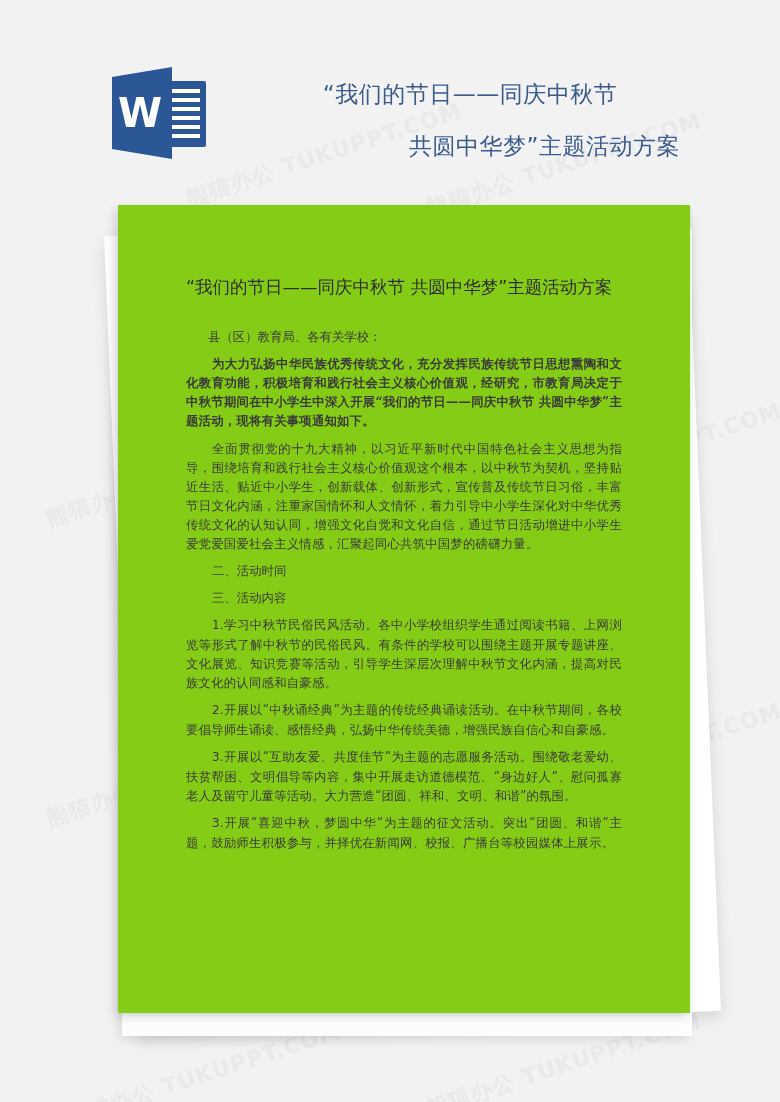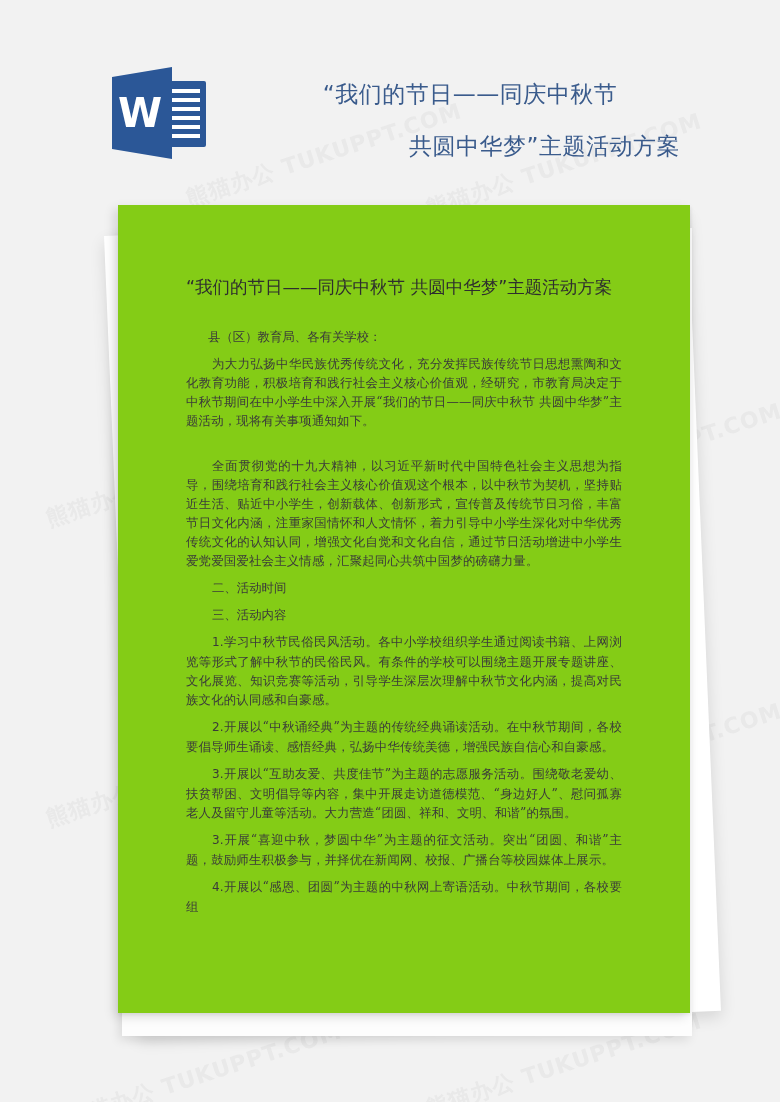--- a/index.html
+++ b/index.html
@@ -97,21 +97,22 @@
     .p {
       font-size: 12.4px;
       line-height: 19px;
       margin: 0 0 8px 0;
       text-indent: 26px;
       text-align: justify;
       color: #3a3a3a;
       letter-spacing: 0.2px;
     }
     .p.first {
-      margin-bottom: 26px;
+      margin-bottom: 9px;
+      font-weight: bold;
     }
     .h {
       font-size: 12.4px;
       line-height: 19px;
       margin: 0 0 8px 0;
       text-indent: 26px;
       color: #3a3a3a;
     }
     .num {
       font-family: "DejaVu Sans", "Liberation Sans", sans-serif;
@@ -174,15 +175,14 @@
     <p class="p">全面贯彻党的十九大精神，以习近平新时代中国特色社会主义思想为指导，围绕培育和践行社会主义核心价值观这个根本，以中秋节为契机，坚持贴近生活、贴近中小学生，创新载体、创新形式，宣传普及传统节日习俗，丰富节日文化内涵，注重家国情怀和人文情怀，着力引导中小学生深化对中华优秀传统文化的认知认同，增强文化自觉和文化自信，通过节日活动增进中小学生爱党爱国爱社会主义情感，汇聚起同心共筑中国梦的磅礴力量。</p>
 
     <p class="h">二、活动时间</p>
 
     <p class="h">三、活动内容</p>
 
     <p class="p"><span class="num">1.</span><span>学习中秋节民俗民风活动。各中小学校组织学生通过阅读书籍、上网浏览等形式了解中秋节的民俗民风。有条件的学校可以围绕主题开展专题讲座、文化展览、知识竞赛等活动，引导学生深层次理解中秋节文化内涵，提高对民族文化的认同感和自豪感。</span></p>
     <p class="p"><span class="num">2.</span><span>开展以“中秋诵经典”为主题的传统经典诵读活动。在中秋节期间，各校要倡导师生诵读、感悟经典，弘扬中华传统美德，增强民族自信心和自豪感。</span></p>
     <p class="p"><span class="num">3.</span><span>开展以“互助友爱、共度佳节”为主题的志愿服务活动。围绕敬老爱幼、扶贫帮困、文明倡导等内容，集中开展走访道德模范、“身边好人”、慰问孤寡老人及留守儿童等活动。大力营造“团圆、祥和、文明、和谐”的氛围。</span></p>
     <p class="p"><span class="num">3.</span><span>开展“喜迎中秋，梦圆中华”为主题的征文活动。突出“团圆、和谐”主题，鼓励师生积极参与，并择优在新闻网、校报、广播台等校园媒体上展示。</span></p>
-    <p class="p"><span class="num">4.</span><span>开展以“感恩、团圆”为主题的中秋网上寄语活动。中秋节期间，各校要组</span></p>
   </div>
 </div>
 
 </body></html>

